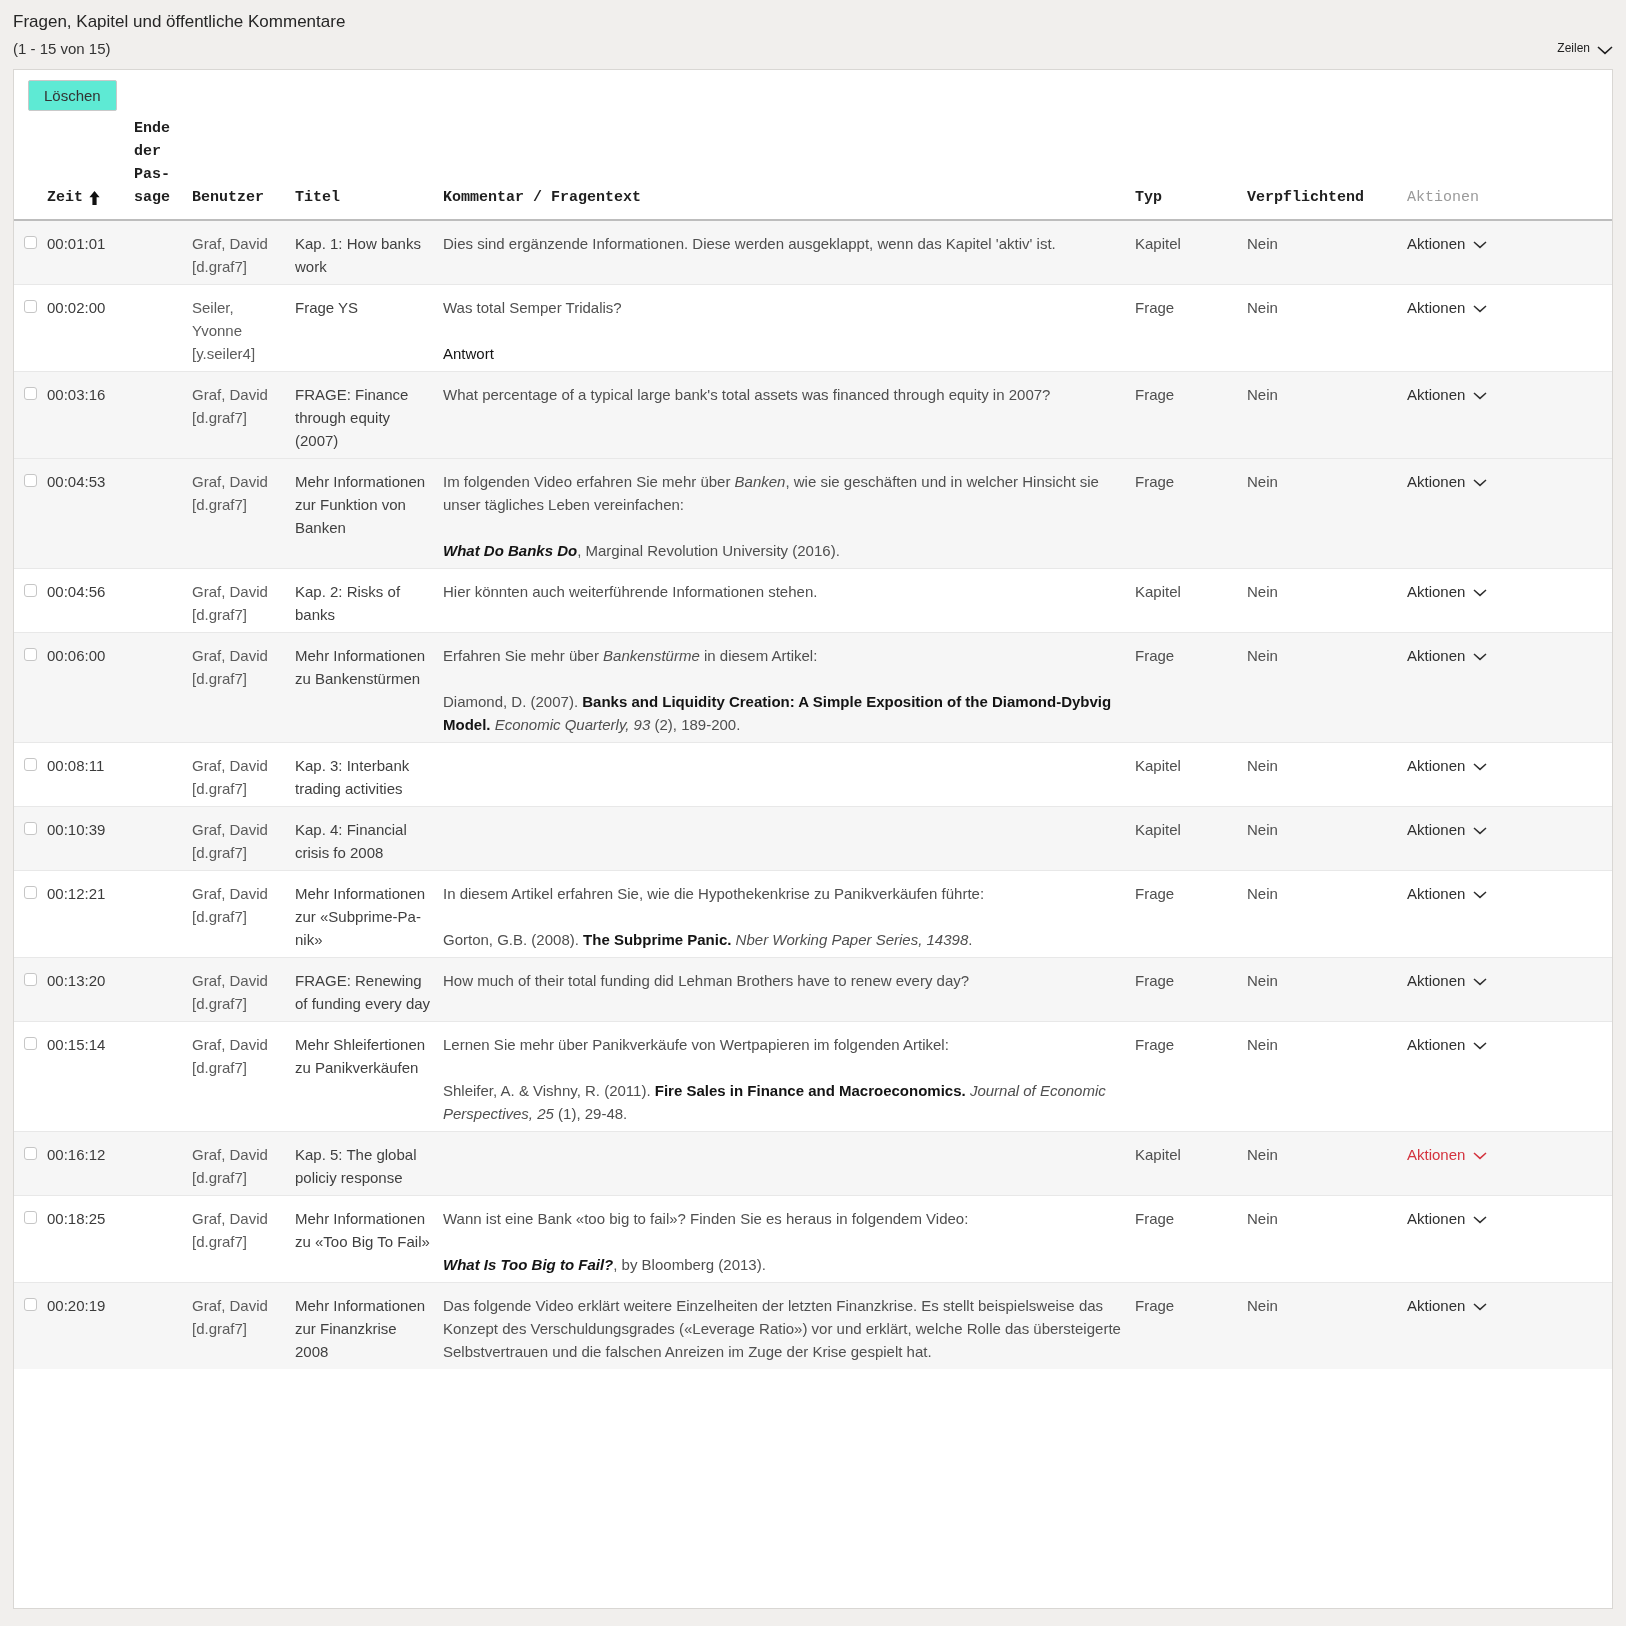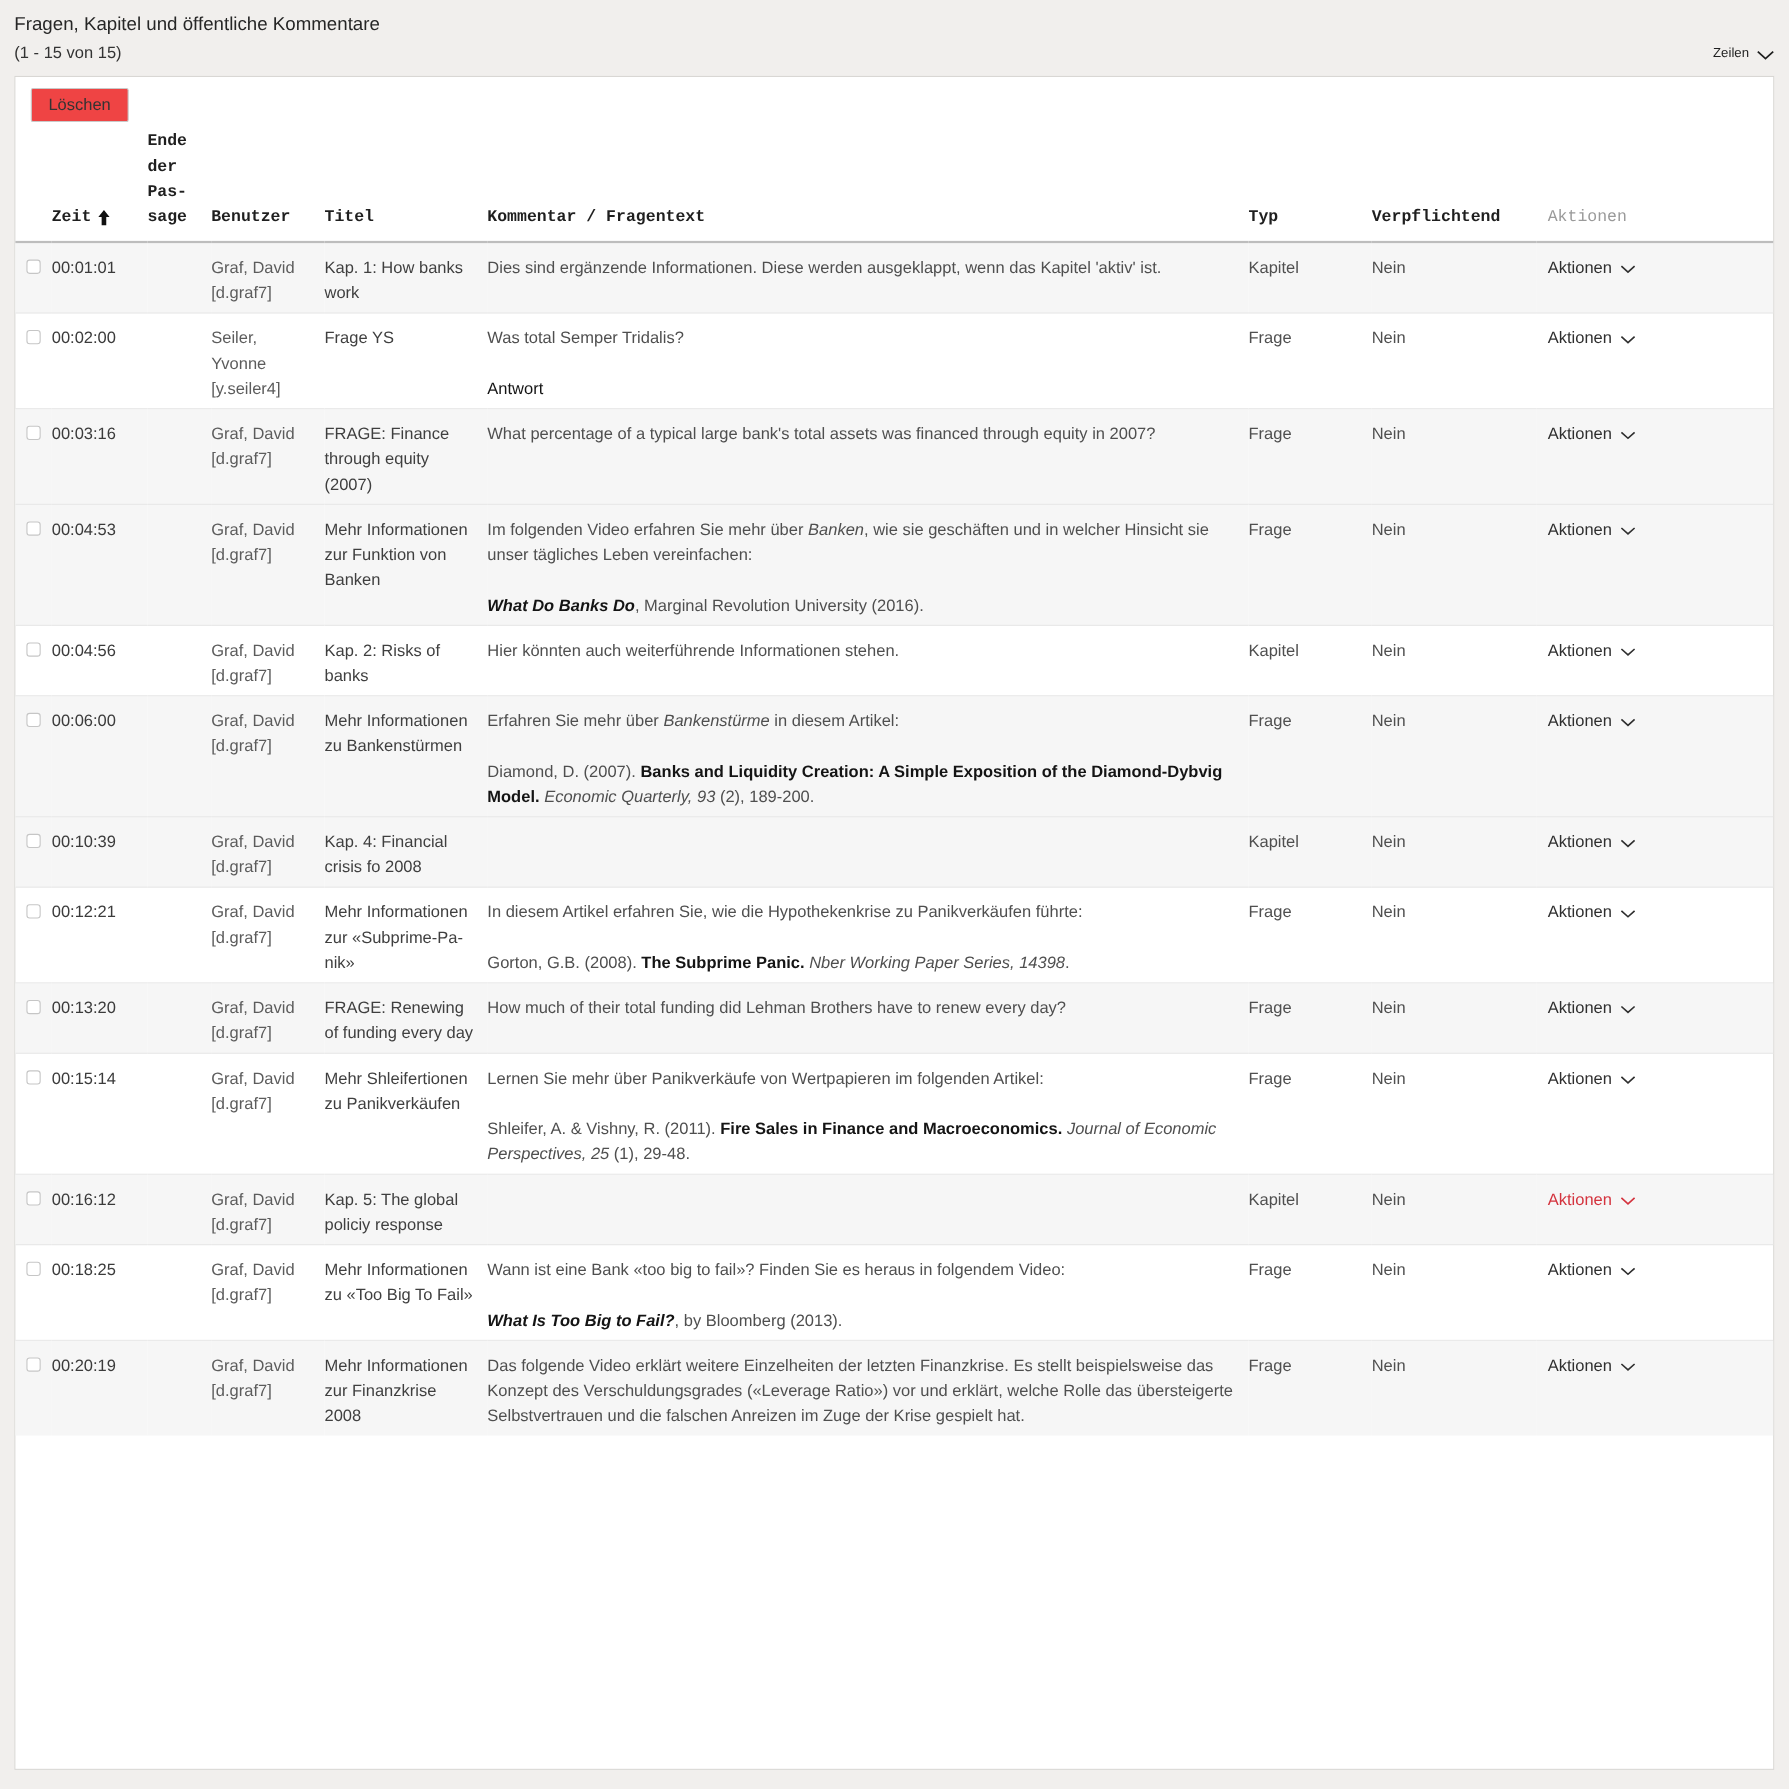--- a/index.html
+++ b/index.html
@@ -22,21 +22,21 @@
     font-size:15px;line-height:23px;color:var(--text-secondary);
   }
   .page{padding:10px 13px 0;}
   .page-title{font-size:17px;line-height:24px;color:var(--text-primary);}
   .page-sub{display:flex;justify-content:space-between;align-items:center;margin-top:3px;color:#333;}
   .rows-menu{display:inline-flex;align-items:center;gap:7px;font-size:12px;color:#1f1f1f;cursor:pointer;}
   .rows-menu svg{margin-top:3px;}
 
   .panel{margin-top:9px;background:var(--panel-bg);border:1px solid #d9d7d4;padding-top:10px;min-height:1540px;}
   .btn{
-    margin-left:14px;background:#ef4444;border:1px solid #c9c9c9;border-radius:2px;
+    margin-left:14px;background:#5eead4;border:1px solid #c9c9c9;border-radius:2px;
     padding:6px 15px;font-family:inherit;font-size:15px;color:#333;cursor:pointer;
   }
 
   table{width:100%;border-collapse:collapse;table-layout:fixed;margin-top:2px;}
   col.c-check{width:33px;}
   col.c-zeit{width:87px;}
   col.c-ende{width:58px;}
   col.c-benutzer{width:103px;}
   col.c-titel{width:148px;}
   col.c-kommentar{width:auto;}
@@ -249,20 +249,38 @@
             </td>
             <td class="cell-typ">Frage</td>
             <td class="cell-verpflichtend">Nein</td>
             <td class="cell-aktionen"><span class="actions">
                 <span>Aktionen</span>
                 <svg width="14" height="8" viewBox="0 0 14 8">
                   <path d="M1 1l6 5.4L13 1" fill="none" stroke="currentColor" stroke-width="1.5"></path>
                 </svg>
               </span></td>
           </tr>
+          <tr class="even">
+            <td class="cell-check">
+              <input type="checkbox" style="">
+            </td>
+            <td class="cell-zeit">00:08:11</td>
+            <td class="cell-ende"></td>
+            <td class="cell-benutzer">Graf, David [d.graf7]</td>
+            <td class="cell-titel">Kap. 3: Inter­bank trading activities</td>
+            <td class="cell-kommentar"></td>
+            <td class="cell-typ">Kapitel</td>
+            <td class="cell-verpflichtend">Nein</td>
+            <td class="cell-aktionen"><span class="actions">
+                <span>Aktionen</span>
+                <svg width="14" height="8" viewBox="0 0 14 8">
+                  <path d="M1 1l6 5.4L13 1" fill="none" stroke="currentColor" stroke-width="1.5"></path>
+                </svg>
+              </span></td>
+          </tr>
           <tr class="odd">
             <td class="cell-check">
               <input type="checkbox" style="">
             </td>
             <td class="cell-zeit">00:10:39</td>
             <td class="cell-ende"></td>
             <td class="cell-benutzer">Graf, David [d.graf7]</td>
             <td class="cell-titel">Kap. 4: Financi­al crisis fo 2008</td>
             <td class="cell-kommentar"></td>
             <td class="cell-typ">Kapitel</td>

